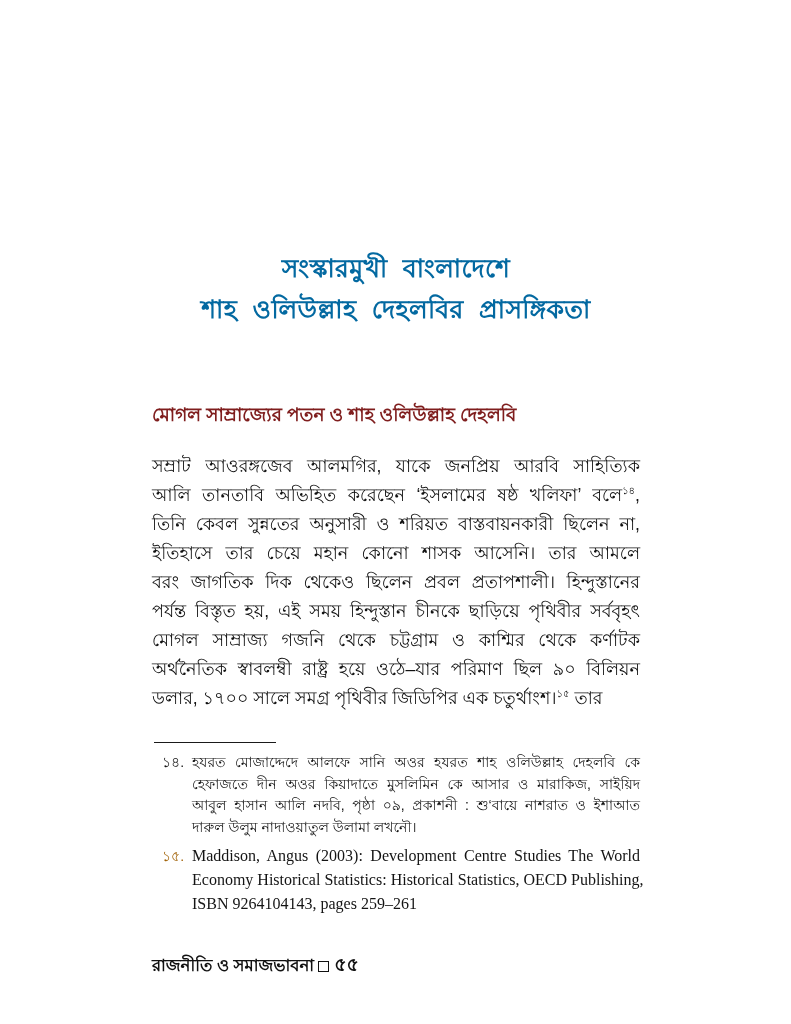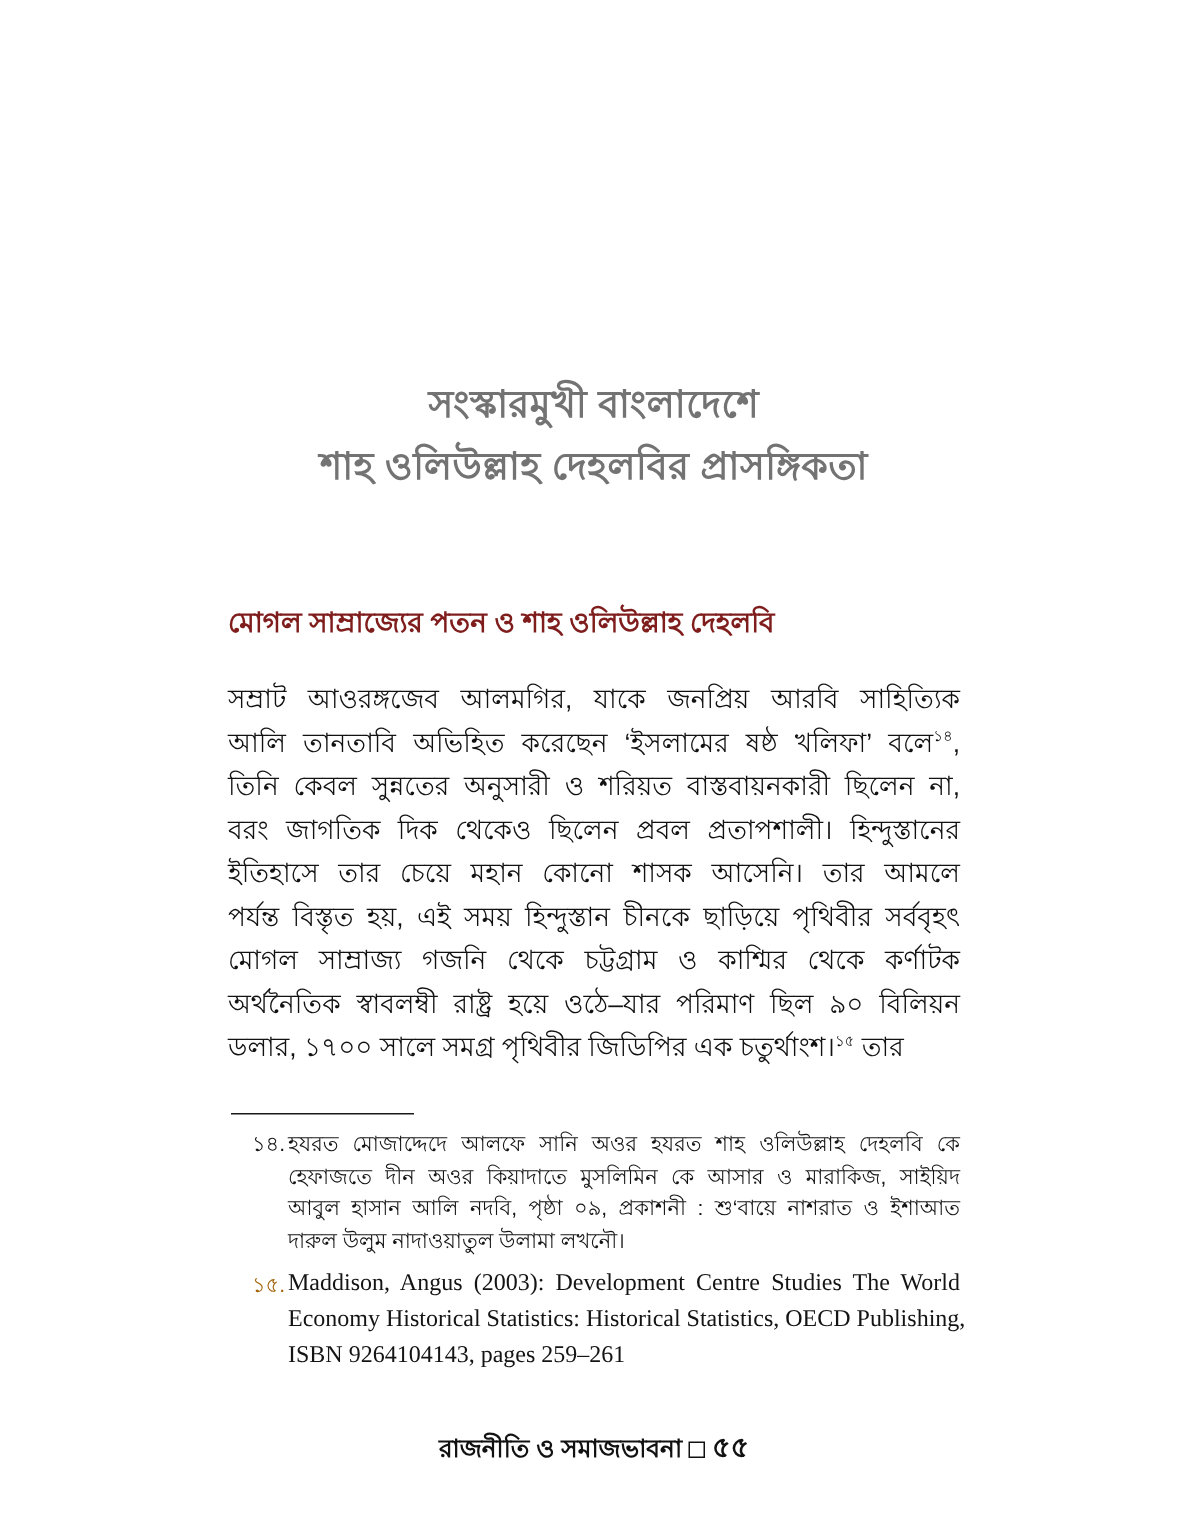--- a/index.html
+++ b/index.html
@@ -36,26 +36,26 @@
 
   
   .title-block {
     position: absolute;
     left: 0;
     top: 250px;
     width: 488px;
     text-align: center;
   }
   .title-line {
-    font-family: Liberation Sans, sans-serif;
+    font-family: Liberation Mono, monospace;
     font-size: 25px;
     font-weight: 700;
     line-height: 41px;
     letter-spacing: 0.4px;
-    color: #737373;
+    color: #0369a1;
     white-space: nowrap;
   }
   .title-line.line-2 {
     font-size: 25px;
   }
 
   
   .section-heading {
     position: absolute;
     left: 0;
@@ -116,21 +116,21 @@
   .footnote {
     position: relative;
     display: block;
     margin: 0 0 3px 0;
   }
   .footnote-marker {
     position: absolute;
     left: 4px;
     top: 0;
     width: 34px;
-    text-align: right;
+    text-align: center;
   }
   .footnote-body {
     margin-left: 40px;
   }
   .fn-line {
     white-space: nowrap;
     text-align: justify;
     text-align-last: justify;
   }
   .fn-line.last {
@@ -159,21 +159,21 @@
   .fn-en {
     margin-top: 6px;
   }
 
   
   .footer {
     position: absolute;
     left: 0;
     top: 950px;
     width: 488px;
-    text-align: center;
+    text-align: left;
     font-family: "Liberation Sans", "DejaVu Sans", sans-serif;
     font-size: 16.5px;
     font-weight: 700;
     color: #111111;
     white-space: nowrap;
   }
   .footer .fbox {
     display: inline-block;
     width: 9px;
     height: 9px;
@@ -195,22 +195,22 @@
       <div class="title-line line-1">সংস্কারমুখী বাংলাদেশে</div>
       <div class="title-line line-2">শাহ ওলিউল্লাহ দেহলবির প্রাসঙ্গিকতা</div>
     </div>
 
     <div class="section-heading">মোগল সাম্রাজ্যের পতন ও শাহ ওলিউল্লাহ দেহলবি</div>
 
     <div class="body-block">
       <div class="body-line">সম্রাট আওরঙ্গজেব আলমগির, যাকে জনপ্রিয় আরবি সাহিত্যিক</div>
       <div class="body-line"><span>আলি তানতাবি অভিহিত করেছেন ‘ইসলামের ষষ্ঠ খলিফা’ বলে</span><sup>১৪</sup><span>,</span></div>
       <div class="body-line">তিনি কেবল সুন্নতের অনুসারী ও শরিয়ত বাস্তবায়নকারী ছিলেন না,</div>
+      <div class="body-line">ইতিহাসে তার চেয়ে মহান কোনো শাসক আসেনি। তার আমলে</div>
       <div class="body-line">বরং জাগতিক দিক থেকেও ছিলেন প্রবল প্রতাপশালী। হিন্দুস্তানের</div>
-      <div class="body-line">ইতিহাসে তার চেয়ে মহান কোনো শাসক আসেনি। তার আমলে</div>
       <div class="body-line">পর্যন্ত বিস্তৃত হয়, এই সময় হিন্দুস্তান চীনকে ছাড়িয়ে পৃথিবীর সর্ববৃহৎ</div>
       <div class="body-line">মোগল সাম্রাজ্য গজনি থেকে চট্টগ্রাম ও কাশ্মির থেকে কর্ণাটক</div>
       <div class="body-line">অর্থনৈতিক স্বাবলম্বী রাষ্ট্র হয়ে ওঠে–যার পরিমাণ ছিল ৯০ বিলিয়ন</div>
       <div class="body-line last"><span>ডলার, ১৭০০ সালে সমগ্র পৃথিবীর জিডিপির এক চতুর্থাংশ।</span><sup>১৫</sup><span> তার</span></div>
     </div>
 
     <div class="footnote-rule"></div>
 
     <div class="footnotes">
 

